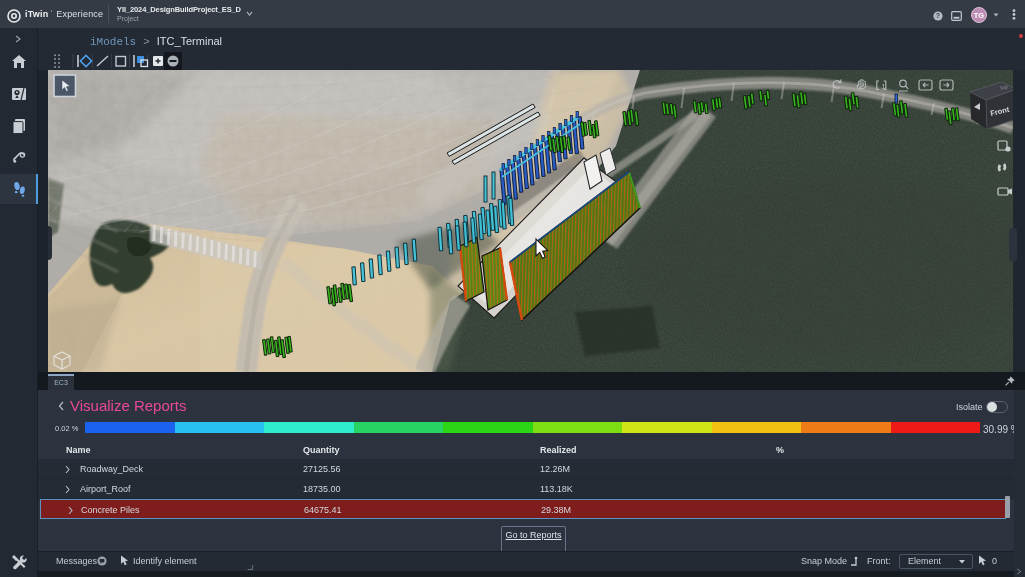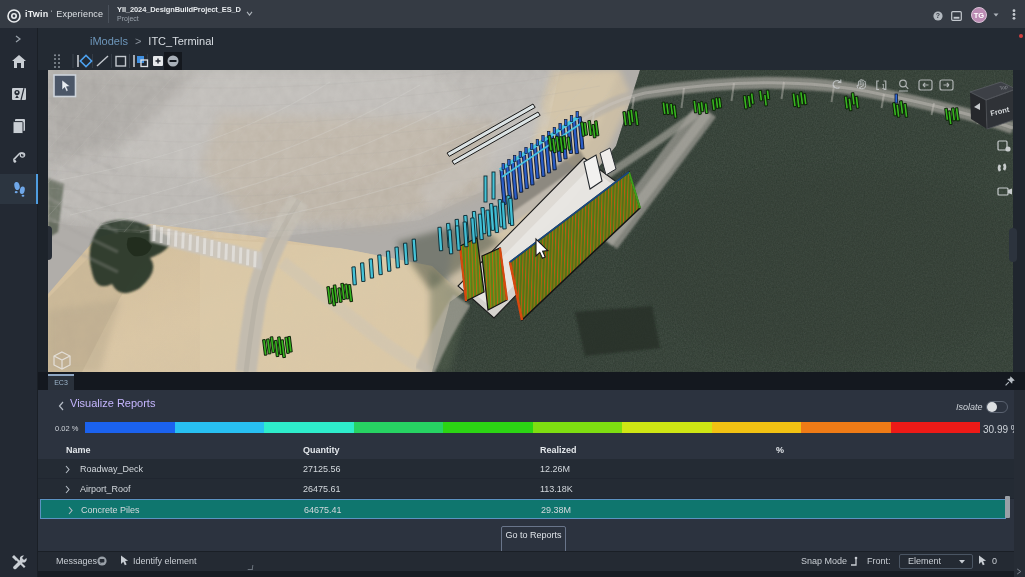--- a/index.html
+++ b/index.html
@@ -18,46 +18,46 @@
   #proj-sub { left:117px; top:15px; font-size:7px; color:#9aa2ab; }
 
   
   #sidebar { left:0; top:28px; width:38px; height:549px; background:#232933; border-right:1px solid #1a1f26;}
   #side-sel { left:0; top:174px; width:38px; height:30px; background:#2c3540; }
   #side-sel-bar { left:36px; top:174px; width:2px; height:30px; background:#4f9de0; }
 
   
   #band { left:38px; top:28px; width:987px; height:42px; background:#232a33; }
   #crumb { left:90px; top:35px; font-size:11px; color:#d9dee3; }
-  #crumb .lk { color:#6d96ba; }
+  #crumb .lk { color:#6d96ba;font-family:Liberation Mono, monospace; }
   #crumb .sep { color:#8a929c; padding:0 7px; }
 
   
   #tabstrip { left:38px; top:372px; width:987px; height:18px; background:#14181f; }
   #ec3tab { left:48px; top:374px; width:26px; height:16px; background:#2a313b; border-top:2px solid #8fa6c2;
     color:#9cb4c9; font-size:7px; text-align:center; line-height:14px; }
   #panel { left:38px; top:390px; width:987px; height:161px; background:#2c333f; }
   
-  #ph-title { left:70px; top:397px; font-size:11px; color:#c4b5fd; }
-  #iso-lbl { left:956px; top:402px; font-size:9px; color:#ced3d9;font-style:italic; }
+  #ph-title { left:70px; top:397px; font-size:15px; color:#ec4899; }
+  #iso-lbl { left:956px; top:402px; font-size:9px; color:#ced3d9; }
   #iso-tog { left:986px; top:401px; width:22px; height:12px; border:1px solid #5a6270; border-radius:6px; background:#2c333f; }
   #iso-knob { left:987px; top:402px; width:10px; height:10px; border-radius:50%; background:#dcdfe2; }
   #gbar { left:85px; top:422px; width:895px; height:11px; display:flex; }
   #gbar div { flex:1; }
   #glab-l { left:55px; top:424px; width:26px; font-size:7.5px; color:#ced3d9; text-align:left; }
   #glab-r { left:983px; top:424px; font-size:10px; color:#ced3d9; }
   .th { position:absolute; top:445px; font-size:9px; font-weight:700; color:#e2e6ea; }
   #tbl { left:38px; top:459px; width:987px; height:60px; }
   .row { position:absolute; left:0; width:987px; height:20px; background:#242b34; border-bottom:1px solid #202630; }
   .row .chev { position:absolute; left:27px; top:6px; width:5px; height:9px; }
   .cell { position:absolute; top:5px; font-size:9px; color:#d3d8dd;text-align:right; }
-  #row3 { background:#0f766e; border:1px solid #5b93c2; left:2px; width:966px; }
+  #row3 { background:#7f1d1d; border:1px solid #5b93c2; left:2px; width:966px; }
 
   #gobtn { left:501px; top:526px; width:65px; height:34px; border:1px solid #69758a; border-radius:2px;
-    color:#dfe3e8; font-size:9px; text-align:center; line-height:16px; }
+    color:#dfe3e8; font-size:9px; text-align:center; line-height:16px;text-decoration:underline; }
 
   
   #status { left:38px; top:551px; width:987px; height:20px; background:#242a33; border-top:1px solid #1a1f26; }
   .st { position:absolute; top:556px; font-size:9px; color:#c8cdd3; }
   #scope-dd { left:899px; top:554px; width:74px; height:15px; border:1px solid #4a5563; border-radius:2px; }
   #bottomstrip { left:38px; top:571px; width:987px; height:6px; background:#171c23; }
   #leftgutter { left:38px; top:70px; width:10px; height:302px; background:#1d232b; }
 </style>
 </head>
 <body>
@@ -586,21 +586,21 @@
         </svg>
       <span class="cell" style="left:42px">Roadway_Deck</span>
       <span class="cell" style="left:265px">27125.56</span>
       <span class="cell" style="left:502px">12.26M</span>
       </div>
     <div class="row" style="top:20px">
         <svg class="chev" viewBox="0 0 5 9">
           <path d="M1,1 L4,4.5 L1,8" fill="none" stroke="#b6bdc6" stroke-width="1.1"></path>
         </svg>
       <span class="cell" style="left:42px">Airport_Roof</span>
-      <span class="cell" style="left:265px">26475.61</span>
+      <span class="cell" style="left:265px">18735.00</span>
       <span class="cell" style="left:502px">113.18K</span>
       </div>
     <div class="row" id="row3" style="top:40px">
         <svg class="chev" viewBox="0 0 5 9">
           <path d="M1,1 L4,4.5 L1,8" fill="none" stroke="#b6bdc6" stroke-width="1.1"></path>
         </svg>
       <span class="cell" style="left:40px">Concrete Piles</span>
       <span class="cell" style="left:263px">64675.41</span>
       <span class="cell" style="left:500px">29.38M</span>
       </div>

